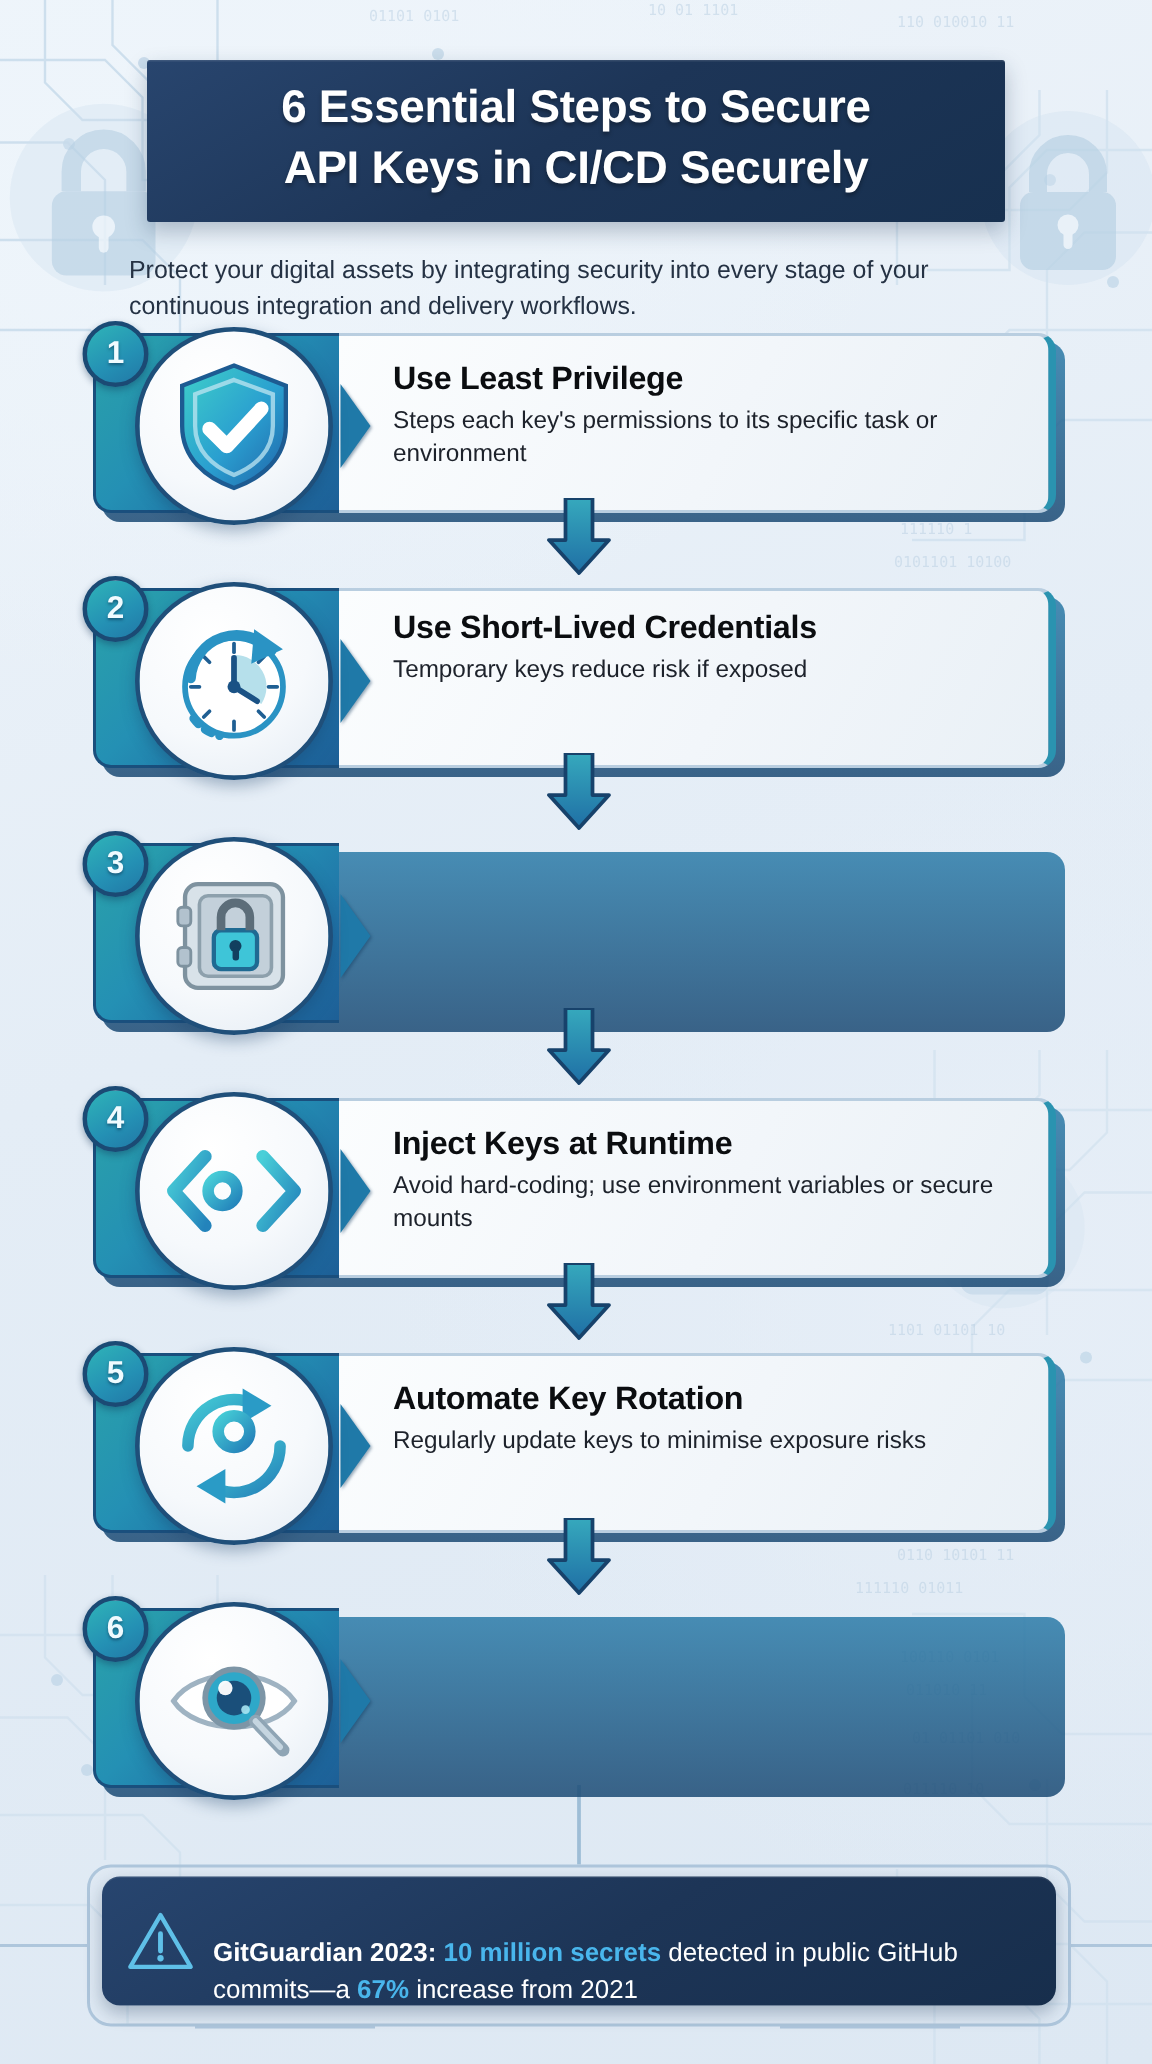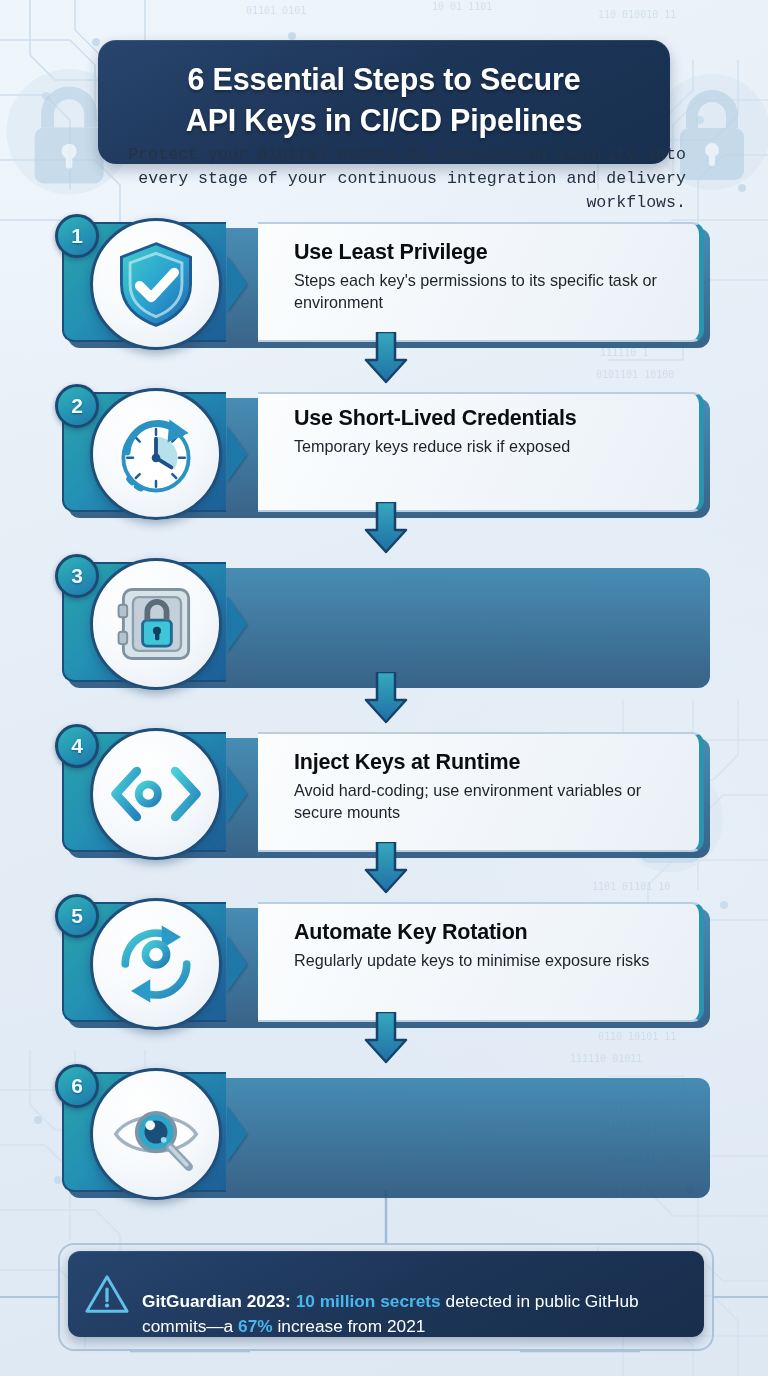--- a/index.html
+++ b/index.html
@@ -15,43 +15,42 @@
       radial-gradient(ellipse 700px 500px at 15% 8%, #eef5fb 0%, rgba(238,245,251,0) 70%),
       radial-gradient(ellipse 600px 600px at 88% 62%, #e6eef7 0%, rgba(230,238,247,0) 70%),
       linear-gradient(160deg, #eef4fa 0%, #e4edf6 45%, #dde8f3 100%);
     overflow: hidden;
   }
   .bg-svg { position: absolute; inset: 0; width: 768px; height: 1376px; }
 
   
   .title-bar {
     position: absolute; left: 98px; top: 40px;
-    width: 572px; height: 124px;
+    width: 572px; height: 108px;
     background: linear-gradient(150deg, #28456e 0%, #1d3557 48%, #17304f 100%);
-    border-radius: 18px;
+    border-radius: 2px;
     box-shadow: 0 6px 14px rgba(20,45,80,.28), inset 0 1px 0 rgba(255,255,255,.10);
     display: flex; flex-direction: column;
     align-items: center; justify-content: center;
     padding: 4px 14px 8px;
   }
   .title-line {
     color: #ffffff;
     font-size: 30.5px; font-weight: bold;
     letter-spacing: -0.2px; line-height: 1.33;
     white-space: nowrap;
     text-shadow: 0 2px 3px rgba(0,0,0,.33);
   }
   .subtitle {
-    position: absolute; left: 86px; top: 143px;
+    position: absolute; left: 86px; top: 168px;
     width: 600px;
-    text-align: right;
+    text-align: left;
     color: #253244;
     font-size: 16.6px; line-height: 1.45;
     font-weight: 400;
-    font-family: Liberation Mono, monospace;
   }
 
   
   .step {
     position: absolute; left: 62px;
     width: 648px; height: 126px;
   }
   .card-shadow {
     position: absolute; left: 6px; top: 6px;
     width: 642px; height: 120px;
@@ -110,21 +109,20 @@
   }
   .text-panel {
     position: relative;
     flex: 1 1 auto; height: 120px;
     background: linear-gradient(118deg, #fbfdfe 0%, #f2f6fa 55%, #e9f0f6 100%);
     border: 2px solid #b9cee0;
     border-left: none;
     border-right: 5px solid #2a93b0;
     border-radius: 0 12px 12px 0;
     padding: 16px 18px 0 36px;
-    margin-left: 32px;
   }
   .step-title {
     color: #0b0d10;
     font-size: 21.5px; font-weight: bold;
     line-height: 1.18; margin-bottom: 5px;
     letter-spacing: -0.2px;
   }
   .step-desc {
     color: #1d222b;
     font-size: 16.2px; line-height: 1.33;
@@ -244,21 +242,21 @@
     <defs>
       <linearGradient id="arrowGrad" x1="0" y1="0" x2="0" y2="1">
         <stop offset="0%" stop-color="#36a9bd"></stop>
         <stop offset="100%" stop-color="#1f6fa5"></stop>
       </linearGradient>
     </defs>
   </svg>
 
   <div class="title-bar">
     <div class="title-line">6 Essential Steps to Secure</div>
-    <div class="title-line">API Keys in CI/CD Pipelines</div>
+    <div class="title-line">API Keys in CI/CD Securely</div>
   </div>
   <div class="subtitle">Protect your digital assets by integrating security into every stage of your continuous integration and delivery workflows.</div>
 
   <div class="step" style="top:222px">
     <div class="card-shadow"></div>
     <div class="card">
       <div class="icon-panel">
         <div class="notch"></div>
         <div class="icon-circle">
           <svg viewBox="0 0 100 100" xmlns="http://www.w3.org/2000/svg">

